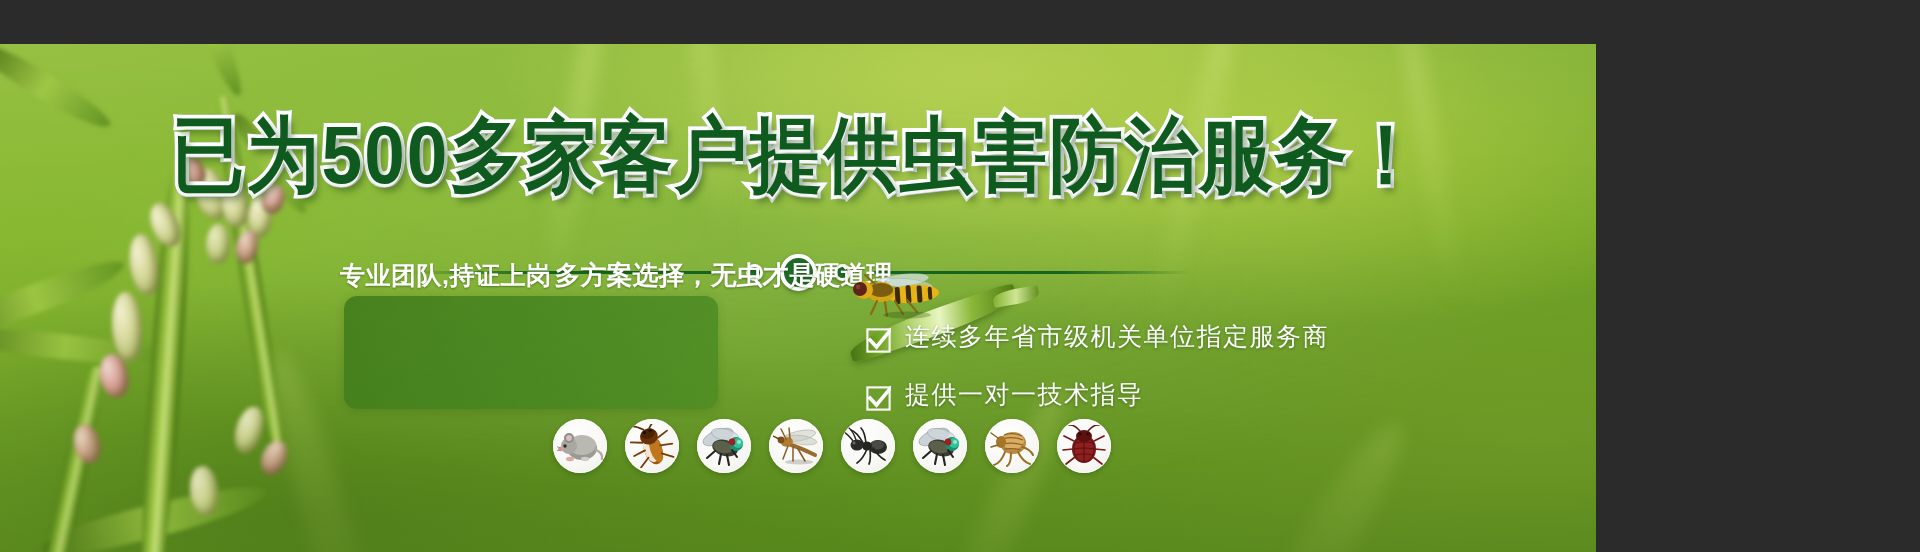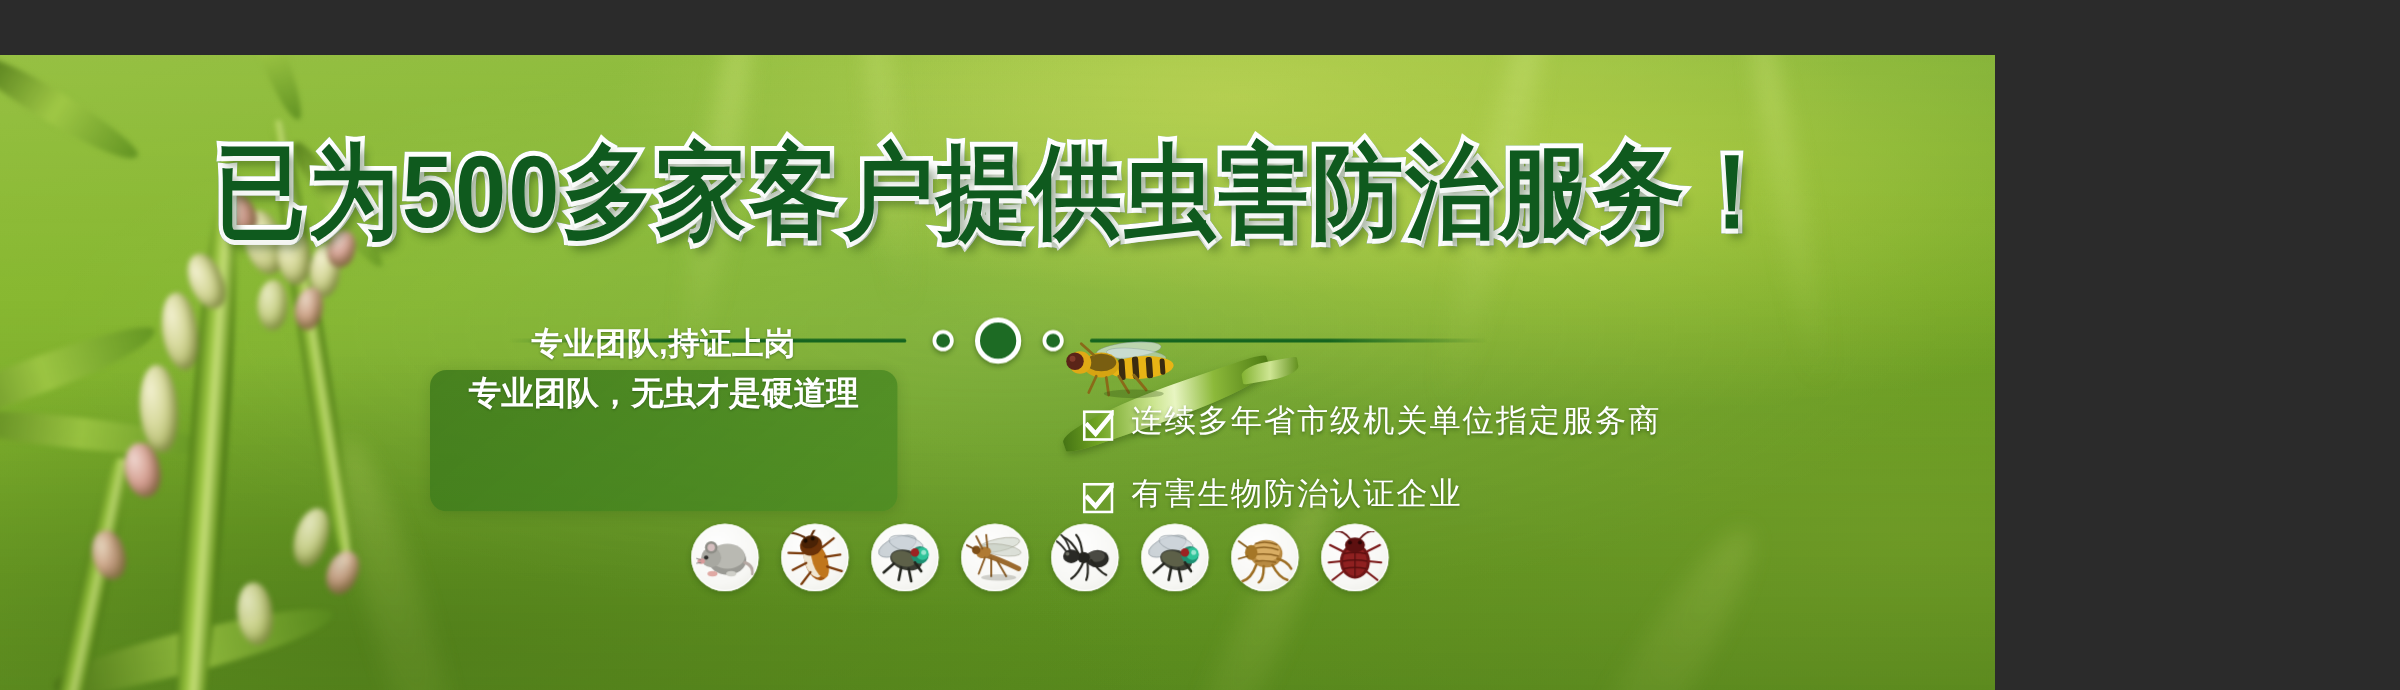--- a/index.html
+++ b/index.html
@@ -130,21 +130,21 @@
   .panel {
     position:absolute; left:344px; top:252px;
     width:374px; height:113px;
     background:linear-gradient(140deg, rgba(58,118,26,.80) 0%, rgba(64,128,30,.78) 45%, rgba(73,138,34,.74) 100%);
     border-radius:13px 13px 13px 13px;
     box-shadow:0 2px 10px rgba(25,60,10,.18);
   }
   .panel-lines {
     position:absolute; left:340px; top:213px;
     width:382px;
-    display:flex; flex-direction:column; align-items:center;
+    display:flex; flex-direction:row; 
     gap:3px;
   }
   .pline {
     color:#ffffff;
     font-weight:bold;
     white-space:nowrap;
     text-shadow:0 1px 2px rgba(20,55,10,.45);
     line-height:1.45;
   }
   .pline.l1 { font-size:25px; letter-spacing:.5px; }
@@ -242,21 +242,21 @@
       <span class="dot sm"></span>
       <span class="dot lg"></span>
       <span class="dot sm"></span>
     </span>
     <span class="dline r"></span>
   </div>
 
   <div class="panel"></div>
   <div class="panel-lines">
     <div class="pline l1">专业团队,持证上岗</div>
-    <div class="pline l2">专业团队，无虫才是硬道理</div>
+    <div class="pline l2">多方案选择，无虫才是硬道理</div>
   </div>
 
   <div class="flyblade">
     <div class="fb"></div>
     <div class="fbtip"></div>
     <svg class="hoverfly" viewBox="0 0 108 50">
 
       <ellipse cx="52" cy="10" rx="26" ry="6" fill="rgba(225,235,245,.62)" stroke="rgba(120,140,150,.5)" stroke-width=".6" transform="rotate(-6 52 10)"></ellipse>
       <ellipse cx="58" cy="14" rx="24" ry="5" fill="rgba(215,228,240,.5)" stroke="rgba(120,140,150,.4)" stroke-width=".6" transform="rotate(6 58 14)"></ellipse>
 
@@ -293,21 +293,21 @@
       <span class="btext">连续多年省市级机关单位指定服务商</span>
     </div>
 
     <div class="bullet">
       <span class="cbox">
         <svg width="25" height="25" viewBox="0 0 25 25">
           <rect x="1.4" y="1.4" width="22.2" height="22.2" fill="none" stroke="#ffffff" stroke-width="2.1"></rect>
           <path d="M4 12 L10.5 19 L25 1.5" fill="none" stroke="#ffffff" stroke-width="3.6" stroke-linecap="square"></path>
         </svg>
       </span>
-      <span class="btext">有害生物防治认证企业</span>
+      <span class="btext">提供一对一技术指导</span>
     </div>
 
   </div>
 
   <div class="pests">
 
     <span class="pest">
       <svg width="46" height="40" viewBox="0 0 46 40">
         <ellipse cx="25" cy="22" rx="15" ry="12" fill="#9a9a94"></ellipse>
         <ellipse cx="25" cy="19" rx="14" ry="10" fill="#b9b9b2"></ellipse>

